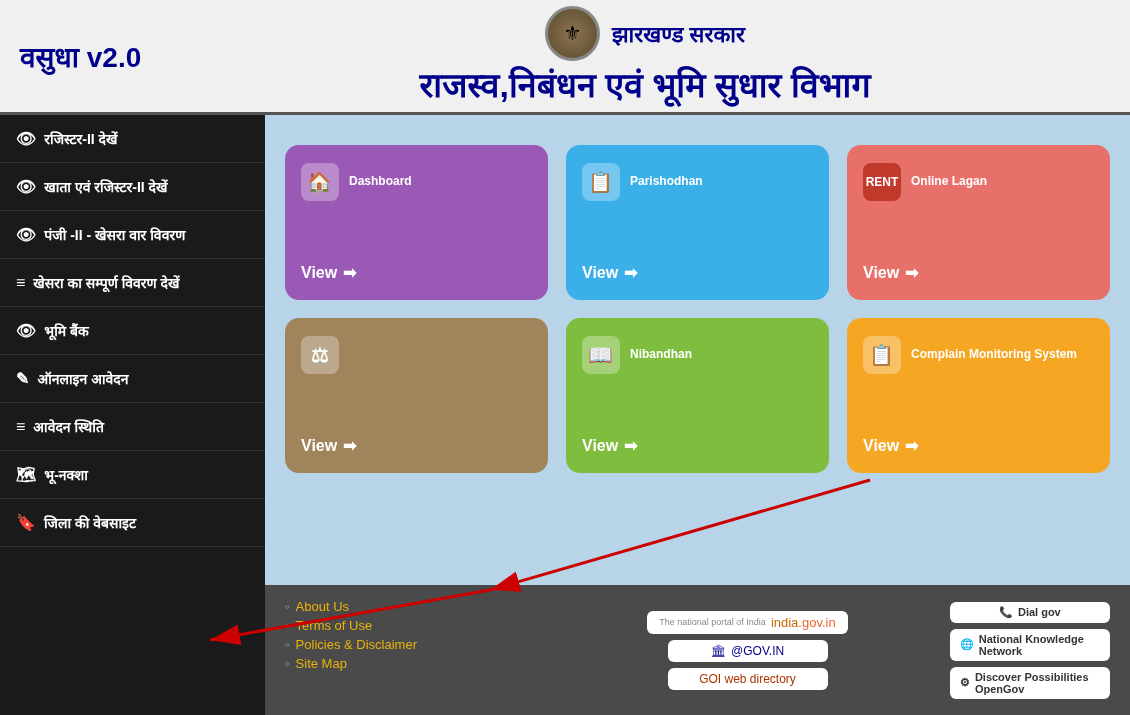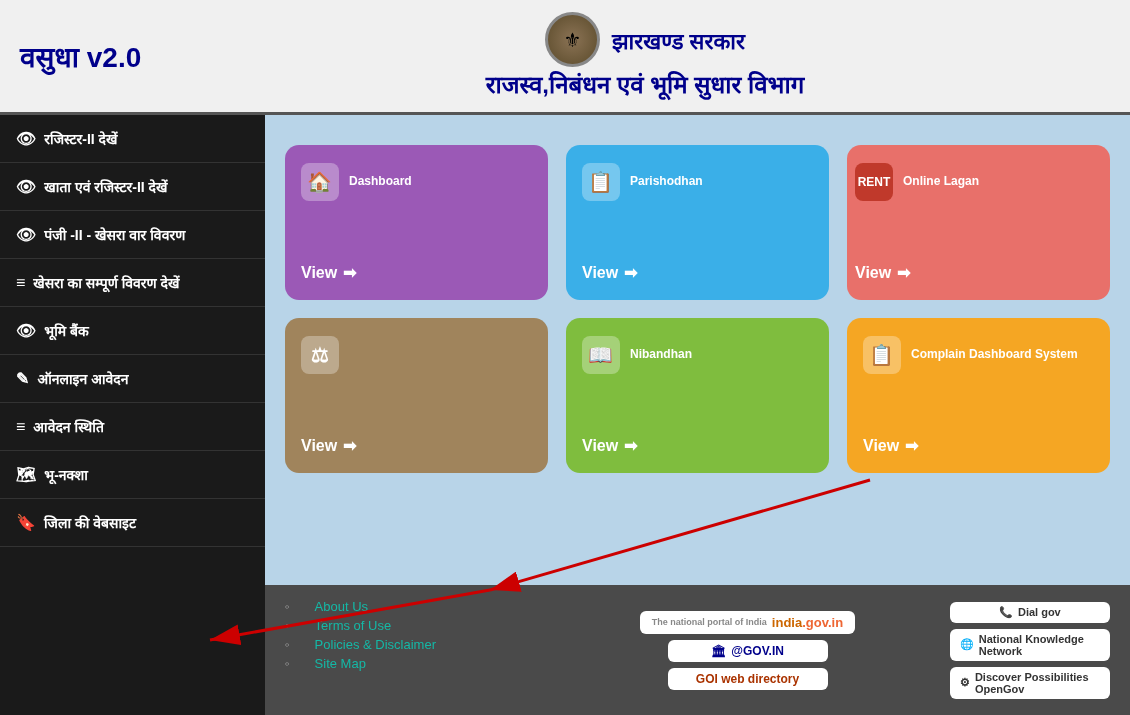--- a/index.html
+++ b/index.html
@@ -41,21 +41,21 @@
       display: flex; align-items: center; justify-content: center;
       font-size: 20px;
     }
     .gov-name-hi {
       font-size: 22px;
       font-weight: bold;
       color: #00008b;
       font-family: Liberation Sans, sans-serif;
     }
     .dept-name-hi {
-      font-size: 24px;
+      font-size: 34px;
       font-weight: bold;
       color: #00008b;
       margin-top: 0;
       font-family: 'Arial', sans-serif;
     }
 
     
     .main-layout {
       display: flex;
       height: calc(715px - 115px);
@@ -127,21 +127,21 @@
     .card-title { font-size: 12px; line-height: 1.3; }
     .card-view {
       font-size: 16px;
       font-weight: bold;
       display: flex;
       align-items: center;
       gap: 6px;
     }
     .card-dashboard { background: #9b59b6; }
     .card-parishodhan { background: #3aafe8; }
-    .card-lagan { background: #e8706a; padding-left: 8px; }
+    .card-lagan { background: #e8706a; }
     .card-revenue { background: #a0845c; }
     .card-nibandhan { background: #7fbd3e; }
     .card-complain { background: #f5a623; }
 
     
     .footer {
       background: #4a4a4a;
       height: 130px;
       display: flex;
       position: relative;
@@ -151,35 +151,35 @@
       padding: 12px 20px;
       color: #ddd;
       font-size: 13px;
     }
     .footer-links ul { list-style: none; }
     .footer-links ul li {
       padding: 2px 0;
       display: flex; align-items: center; gap: 6px;
     }
     .footer-links ul li::before { content: "◦"; color: #aaa; }
-    .footer-links a { color: #14b8a6; text-decoration: none; margin-left: 19px; }
+    .footer-links a { color: #eab308; text-decoration: none; }
     .footer-middle {
       flex: 1;
       display: flex;
       flex-direction: column;
       align-items: center;
       justify-content: center;
       gap: 6px;
     }
     .footer-badge {
       background: white;
       border-radius: 6px;
       padding: 4px 12px;
       font-size: 13px;
-      font-weight: bold;
+      font-weight: normal;
       color: #333;
       display: flex; align-items: center; gap: 5px;
       min-width: 160px;
       justify-content: center;
     }
     .footer-badge.india { color: #cc6600; }
     .footer-badge.gov { color: #00008b; font-size: 12px; }
     .footer-badge.goi { color: #aa3300; font-size: 12px; }
     .footer-right {
       width: 200px;
@@ -323,21 +323,21 @@
               <span class="card-title">Nibandhan</span>
             </div>
             <div class="card-view">
               <span>View</span> ➡
             </div>
           </div>
 
           <div class="card card-complain">
             <div class="card-header">
               <div class="card-icon">📋</div>
-              <span class="card-title">Complain Dashboard System</span>
+              <span class="card-title">Complain Monitoring System</span>
             </div>
             <div class="card-view">
               <span>View</span> ➡
             </div>
           </div>
         </div>
       </div>
 
       <div class="footer">
         <div class="footer-links">

